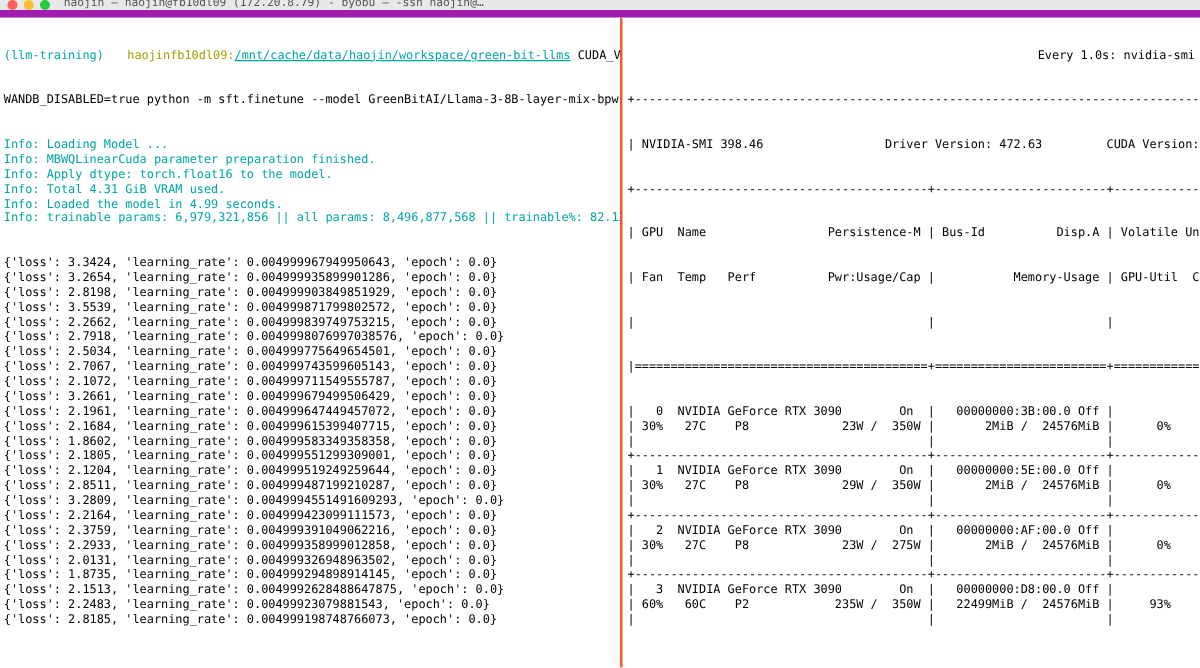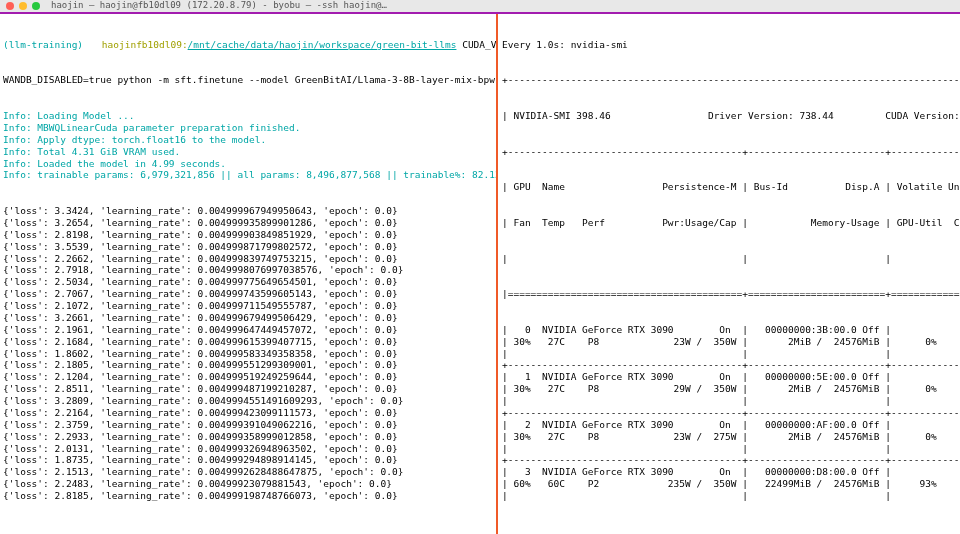--- a/index.html
+++ b/index.html
@@ -10,21 +10,21 @@
     background: #ffffff;
     color: #000000;
     width: 960px;
     height: 534px;
     overflow: hidden;
     position: relative;
   }
   .titlebar {
     height: 14px;
     background: #e8e8e8;
-    border-bottom: 2px solid #a21caf;
+    border-bottom: 6px solid #a21caf;
     display: flex;
     align-items: center;
     padding: 0 6px;
     gap: 5px;
     font-size: 9px;
     color: #555;
   }
   .traffic-lights { display: flex; gap: 5px; margin-right: 6px; }
   .light { width: 8px; height: 8px; border-radius: 50%; }
   .red { background: #ff5f56; }
@@ -44,21 +44,21 @@
   .pane-right {
     flex: 1;
     padding: 1px 4px;
     overflow: hidden;
   }
   .prompt-env { color: #00a6a6; }
   .prompt-host { color: #a0a000; margin-left: 13px; }
   .prompt-path { color: #00a6a6; text-decoration: underline; }
   .info { color: #00a6a6; font-weight: 400; }
   .line { display: block; }
-  .smi-top { display:flex; justify-content: flex-start; }
+  .smi-top { display:flex; justify-content: flex-end; }
 </style>
 </head>
 <body>
 
 <div class="titlebar">
   <div class="traffic-lights">
     <span class="light red"></span>
     <span class="light yellow"></span>
     <span class="light green"></span>
   </div>
@@ -75,21 +75,21 @@
     <div id="loss-block"><span class="line">{'loss': 3.3424, 'learning_rate': 0.004999967949950643, 'epoch': 0.0}</span><span class="line">{'loss': 3.2654, 'learning_rate': 0.004999935899901286, 'epoch': 0.0}</span><span class="line">{'loss': 2.8198, 'learning_rate': 0.004999903849851929, 'epoch': 0.0}</span><span class="line">{'loss': 3.5539, 'learning_rate': 0.004999871799802572, 'epoch': 0.0}</span><span class="line">{'loss': 2.2662, 'learning_rate': 0.004999839749753215, 'epoch': 0.0}</span><span class="line">{'loss': 2.7918, 'learning_rate': 0.0049998076997038576, 'epoch': 0.0}</span><span class="line">{'loss': 2.5034, 'learning_rate': 0.004999775649654501, 'epoch': 0.0}</span><span class="line">{'loss': 2.7067, 'learning_rate': 0.004999743599605143, 'epoch': 0.0}</span><span class="line">{'loss': 2.1072, 'learning_rate': 0.004999711549555787, 'epoch': 0.0}</span><span class="line">{'loss': 3.2661, 'learning_rate': 0.004999679499506429, 'epoch': 0.0}</span><span class="line">{'loss': 2.1961, 'learning_rate': 0.004999647449457072, 'epoch': 0.0}</span><span class="line">{'loss': 2.1684, 'learning_rate': 0.004999615399407715, 'epoch': 0.0}</span><span class="line">{'loss': 1.8602, 'learning_rate': 0.004999583349358358, 'epoch': 0.0}</span><span class="line">{'loss': 2.1805, 'learning_rate': 0.004999551299309001, 'epoch': 0.0}</span><span class="line">{'loss': 2.1204, 'learning_rate': 0.004999519249259644, 'epoch': 0.0}</span><span class="line">{'loss': 2.8511, 'learning_rate': 0.004999487199210287, 'epoch': 0.0}</span><span class="line">{'loss': 3.2809, 'learning_rate': 0.0049994551491609293, 'epoch': 0.0}</span><span class="line">{'loss': 2.2164, 'learning_rate': 0.004999423099111573, 'epoch': 0.0}</span><span class="line">{'loss': 2.3759, 'learning_rate': 0.004999391049062216, 'epoch': 0.0}</span><span class="line">{'loss': 2.2933, 'learning_rate': 0.004999358999012858, 'epoch': 0.0}</span><span class="line">{'loss': 2.0131, 'learning_rate': 0.004999326948963502, 'epoch': 0.0}</span><span class="line">{'loss': 1.8735, 'learning_rate': 0.004999294898914145, 'epoch': 0.0}</span><span class="line">{'loss': 2.1513, 'learning_rate': 0.0049992628488647875, 'epoch': 0.0}</span><span class="line">{'loss': 2.2483, 'learning_rate': 0.00499923079881543, 'epoch': 0.0}</span><span class="line">{'loss': 2.8185, 'learning_rate': 0.004999198748766073, 'epoch': 0.0}</span></div>
     
   </div>
 
   
   <div class="pane-right">
     <div class="smi-top">
       <span>Every 1.0s: nvidia-smi</span>
     </div>
     <span class="line">+-----------------------------------------------------------------------------------------+</span>
-    <span class="line">| <span>NVIDIA-SMI 398.46</span>                 <span>Driver Version: 738.44</span>         <span>CUDA Version: 12.4</span>     |</span>
+    <span class="line">| <span>NVIDIA-SMI 398.46</span>                 <span>Driver Version: 472.63</span>         <span>CUDA Version: 12.4</span>     |</span>
     <span class="line">+-----------------------------------------+------------------------+----------------------+</span>
     <span class="line">| GPU  Name                 Persistence-M | Bus-Id          Disp.A | Volatile Uncorr. ECC |</span>
     <span class="line">| Fan  Temp   Perf          Pwr:Usage/Cap |           Memory-Usage | GPU-Util  Compute M. |</span>
     <span class="line">|                                         |                        |               MIG M. |</span>
     <span class="line">|=========================================+========================+======================|</span>
     <div id="gpu-block"><span class="line">|   0  NVIDIA GeForce RTX 3090        On  |   00000000:3B:00.0 Off |                  N/A |</span><span class="line">| 30%   27C    P8             23W /  350W |       2MiB /  24576MiB |      0%      Default |</span><span class="line">|                                         |                        |                  N/A |</span><span class="line">+-----------------------------------------+------------------------+----------------------+</span><span class="line">|   1  NVIDIA GeForce RTX 3090        On  |   00000000:5E:00.0 Off |                  N/A |</span><span class="line">| 30%   27C    P8             29W /  350W |       2MiB /  24576MiB |      0%      Default |</span><span class="line">|                                         |                        |                  N/A |</span><span class="line">+-----------------------------------------+------------------------+----------------------+</span><span class="line">|   2  NVIDIA GeForce RTX 3090        On  |   00000000:AF:00.0 Off |                  N/A |</span><span class="line">| 30%   27C    P8             23W /  275W |       2MiB /  24576MiB |      0%      Default |</span><span class="line">|                                         |                        |                  N/A |</span><span class="line">+-----------------------------------------+------------------------+----------------------+</span><span class="line">|   3  NVIDIA GeForce RTX 3090        On  |   00000000:D8:00.0 Off |                  N/A |</span><span class="line">| 60%   60C    P2            235W /  350W |   22499MiB /  24576MiB |     93%      Default |</span><span class="line">|                                         |                        |                  N/A |</span></div>
     
     
     
     

